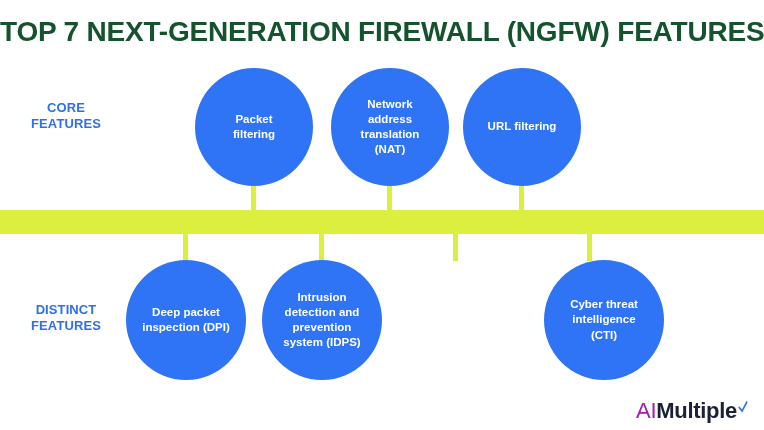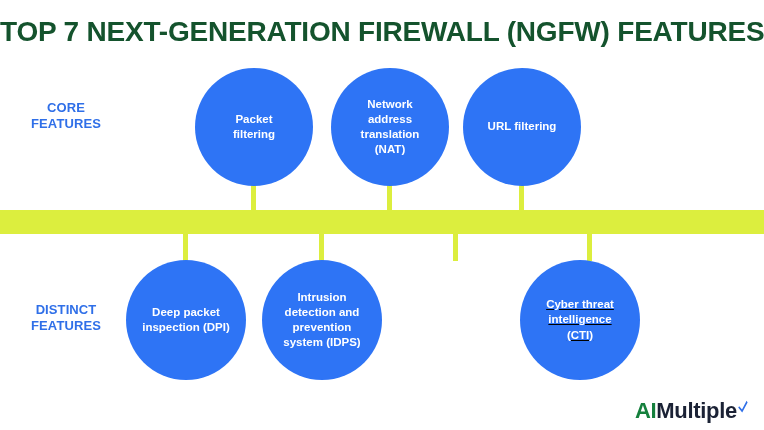--- a/index.html
+++ b/index.html
@@ -97,22 +97,22 @@
     position: absolute;
     right: 16px;
     bottom: 8px;
     display: flex;
     align-items: flex-start;
     font-size: 22px;
     letter-spacing: -0.3px;
     line-height: 1;
   }
   .logo-ai {
-    color: #15803d;
-    font-weight: bold;
+    color: #a21caf;
+    font-weight: normal;
   }
   .logo-multiple {
     color: #1b2235;
     font-weight: bold;
   }
   .logo-tick {
     position: relative;
     width: 10px;
     height: 14px;
     margin-left: 1px;
@@ -155,21 +155,21 @@
   <div class="node top" style="left:463px;">
     <div class="node-label">URL filtering</div>
   </div>
 
   <div class="node bottom" style="left:262px;">
     <div class="node-label">Intrusion<br>detection and<br>prevention<br>system (IDPS)</div>
   </div>
   <div class="node bottom" style="left:126px;">
     <div class="node-label">Deep packet<br>inspection (DPI)</div>
   </div>
-  <div class="node bottom" style="left:520px;text-decoration:underline;">
+  <div class="node bottom" style="left:544px;">
     <div class="node-label">Cyber threat<br>intelligence<br>(CTI)</div>
   </div>
 
   <div class="logo">
     <span class="logo-ai">AI</span>
     <span class="logo-multiple">Multiple</span>
     <span class="logo-tick">
       <svg width="10" height="14" viewBox="0 0 10 14" xmlns="http://www.w3.org/2000/svg">
         <path d="M1.2 6.2 L4.0 9.4 L8.6 0.8 L9.6 2.4 L4.2 12.6 L0.2 7.4 Z" fill="#2f6fe8"></path>
       </svg>

